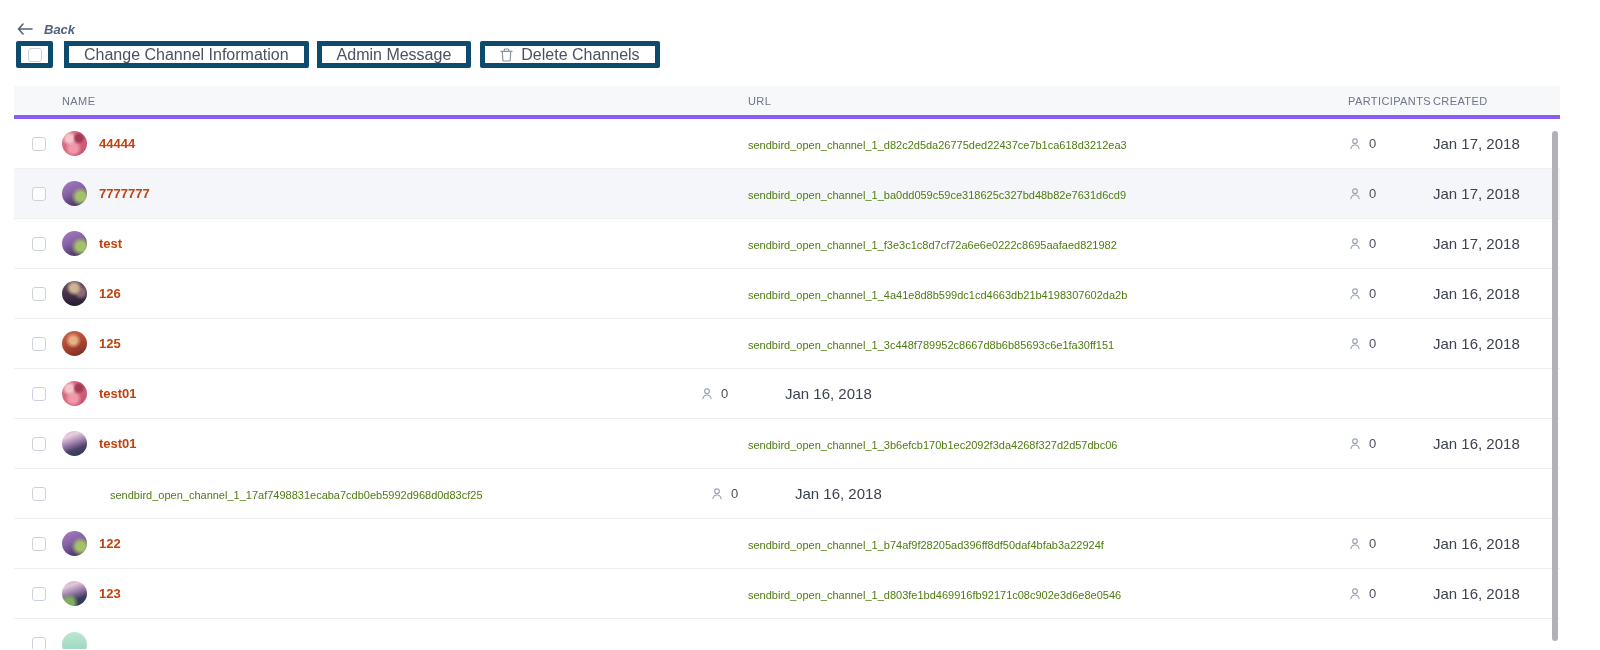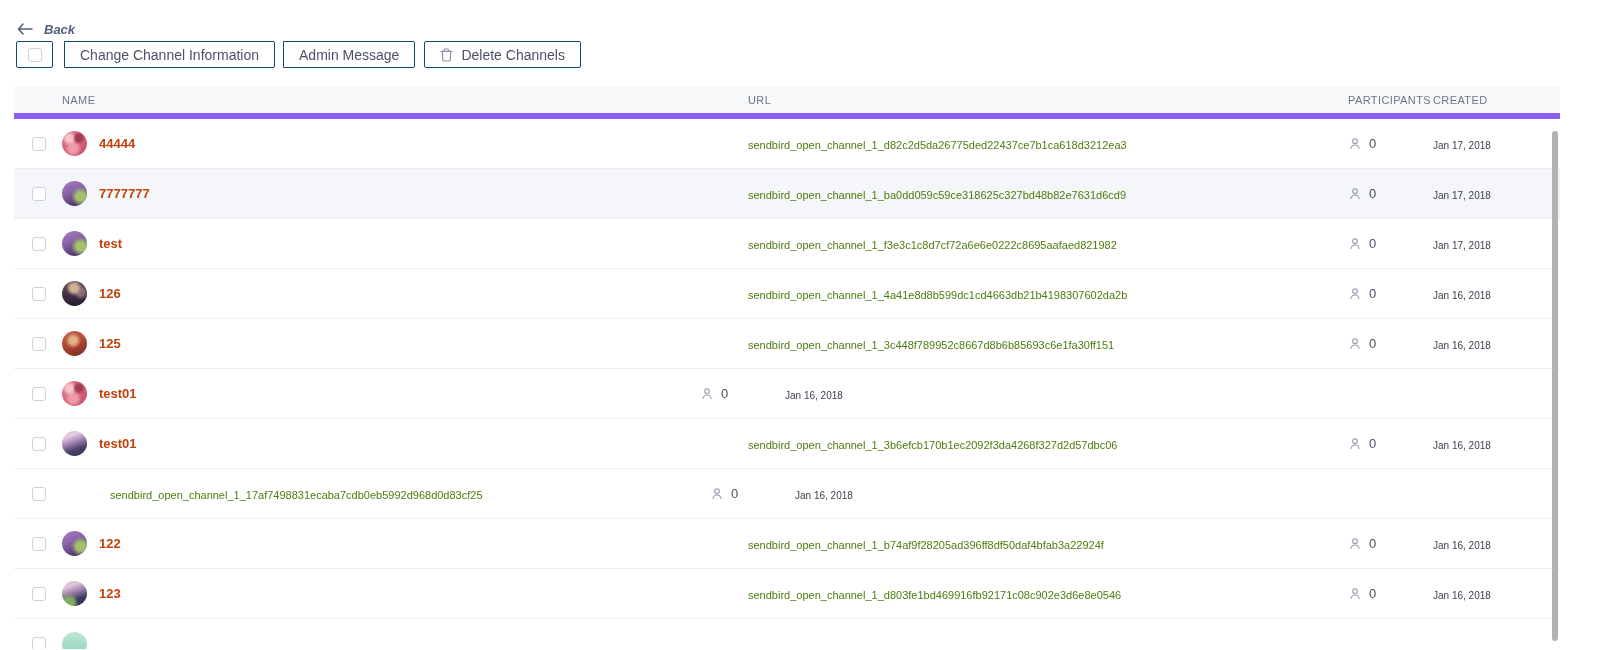--- a/index.html
+++ b/index.html
@@ -14,40 +14,40 @@
   .back-bar { padding: 21px 0 0 17px; height: 25px; font-style: italic; }
   .back-link {
     display: inline-flex; align-items: center; gap: 11px;
     color: #53617e; font-size: 13px; font-weight: 700;
     cursor: pointer; text-decoration: none;
   }
   
   .toolbar { margin: 16px 0 0 16px; display: flex; align-items: center; }
   .tbtn {
     height: 27px; background: #ffffff;
-    border: 1px solid #0c4a6e; border-radius: 2px;
-    color: #4b5263; font-size: 14px; font-family: inherit;
+    border: 5px solid #0c4a6e; border-radius: 2px;
+    color: #4b5263; font-size: 16px; font-family: inherit;
     padding: 0 15px; display: inline-flex; align-items: center; gap: 8px;
     cursor: pointer; white-space: nowrap;
   }
   .check-btn { width: 37px; padding: 0; justify-content: center; margin-right: 12px; }
   .btn-group { display: flex; margin-right: 9px; }
   .btn-group .tbtn { border-radius: 0; }
   .btn-group .tbtn:first-child { border-radius: 2px 0 0 2px; }
   .btn-group .tbtn:last-child { border-radius: 0 2px 2px 0; margin-left: -1px; }
   .cb {
     width: 14px; height: 14px; flex: 0 0 14px;
     border: 1px solid #ccd3de; border-radius: 3px; background: #ffffff;
     display: inline-block;
   }
   
   .table { margin: 18px 0 0 14px; width: 1546px; position: relative; }
   .thead {
     display: flex; align-items: center; height: 33px;
-    background: #f7f8fa; border-bottom: 6px solid #8b5cf6;
+    background: #f7f8fa; border-bottom: 4px solid #8b5cf6;
   }
   .th {
     font-size: 11px; color: #6e7687; letter-spacing: 0.4px; white-space: nowrap;
   }
   .cell-check { flex: 0 0 48px; padding-left: 18px; display: flex; align-items: center; }
   .cell-name { flex: 0 0 638px; display: flex; align-items: center; }
   .cell-url { flex: 0 0 648px; padding-left: 48px; }
   .cell-participants { flex: 0 0 85px; display: flex; align-items: center; gap: 7px; }
   .cell-created { flex: 1; }
   .row {
@@ -56,21 +56,21 @@
   }
   .row.highlight { background: #f5f6f9; }
   .avatar {
     width: 25px; height: 25px; border-radius: 50%;
     flex: 0 0 25px; margin-right: 12px;
     background-color: #b08ac2;
   }
   .name { font-size: 13px; font-weight: 700; color: #c2410c; }
   .url { font-size: 11px; color: #4d7c0f; }
   .pcount { font-size: 13px; color: #4a5060; }
-  .date { font-size: 10px; color: #3d4250; }
+  .date { font-size: 15px; color: #3d4250; }
   .partial-row { height: 30px; overflow: hidden; }
   .partial-row .row { border-bottom: none; }
   .scroll-thumb {
     position: absolute; right: 2px; top: 45px;
     width: 6px; height: 510px; border-radius: 3px;
     background: #b0b2b6;
   }
   svg { display: block; }
 </style>
 </head>

